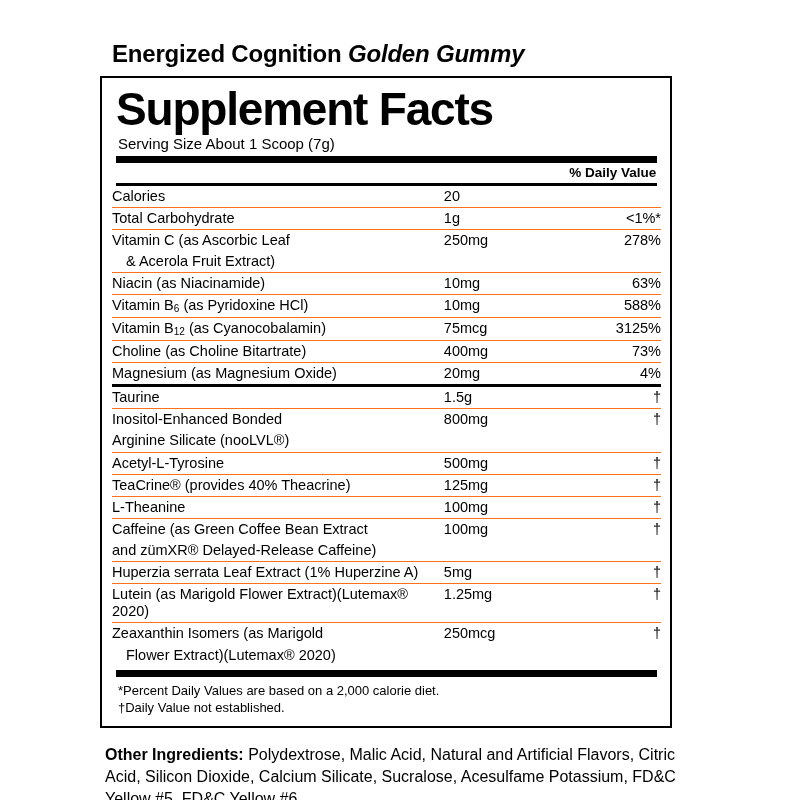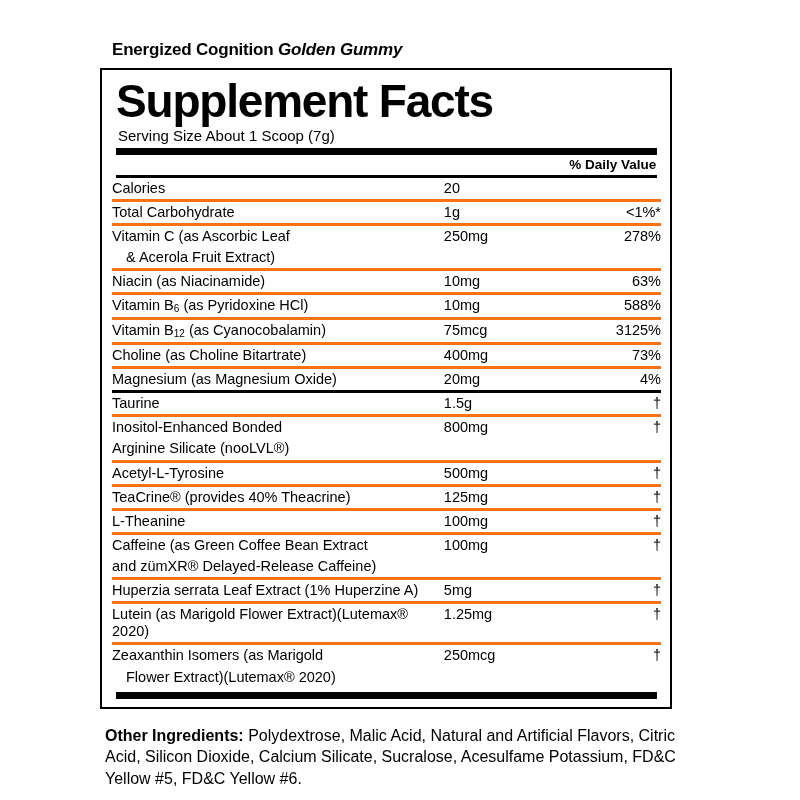--- a/index.html
+++ b/index.html
@@ -12,21 +12,21 @@
   }
   #page {
     position: relative;
     width: 800px;
     height: 800px;
     padding: 30px 100px 0 100px;
   }
 
   
   .product-title {
-    font-size: 17px;
+    font-size: 24px;
     font-weight: bold;
     letter-spacing: -0.2px;
     margin: 10px 0 8px 12px;
     white-space: nowrap;
   }
   .product-title .flavor {
     font-style: italic;
     font-weight: bold;
   }
 
@@ -61,21 +61,21 @@
   }
   table.facts td {
     padding: 2px 0 2px 0;
     vertical-align: top;
     line-height: 1.18;
   }
   td.nutrient { width: 330px; padding-left: 6px; }
   td.amount   { width: 120px; text-align: left; padding-right: 6px; white-space: nowrap; }
   td.dv       { width: 96px;  text-align: right; padding-right: 6px; white-space: nowrap; }
 
-  tr.row-line td { border-bottom: 3px solid #f97316; margin-left: 26px; }
+  tr.row-line td { border-bottom: 1px solid #f97316; margin-left: 26px; }
   tr.row-noline td { border-bottom: none; }
   tr.group-end td { border-bottom: 3px solid #000; }
 
   .dv-header td { text-align: center; font-weight: bold; font-size: 13.5px; padding-bottom: 2px; }
 
   .sub-indent { padding-left: 14px; display: inline-block; }
   sub { font-size: 10px; vertical-align: -2px; }
 
   .footnotes {
     font-size: 13px;
@@ -227,20 +227,24 @@
       <tr class="row-noline">
         <td class="nutrient"><span class="sub-indent">Flower Extract)(Lutemax® 2020)</span></td>
         <td class="amount"></td>
         <td class="dv"></td>
       </tr>
     </tbody>
       </table>
 
     <div class="rule-thick"></div>
 
+    <div class="footnotes">
+      <div>*Percent Daily Values are based on a 2,000 calorie diet.</div>
+      <div>†Daily Value not established.</div>
+    </div>
 
   </div>
 
   <div class="other-ing">
     <b>Other Ingredients:</b>
     <span>Polydextrose, Malic Acid, Natural and Artificial Flavors, Citric Acid, Silicon Dioxide, Calcium Silicate, Sucralose, Acesulfame Potassium, FD&amp;C Yellow #5, FD&amp;C Yellow #6.</span>
   </div>
 
 </div>
 

